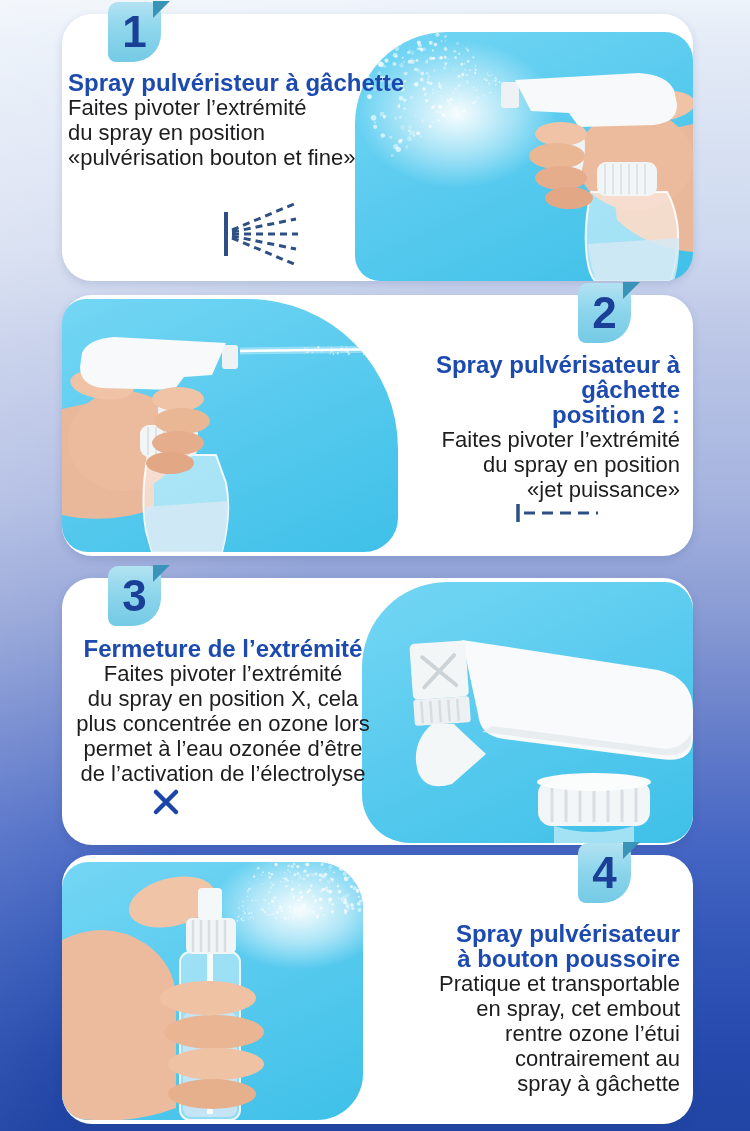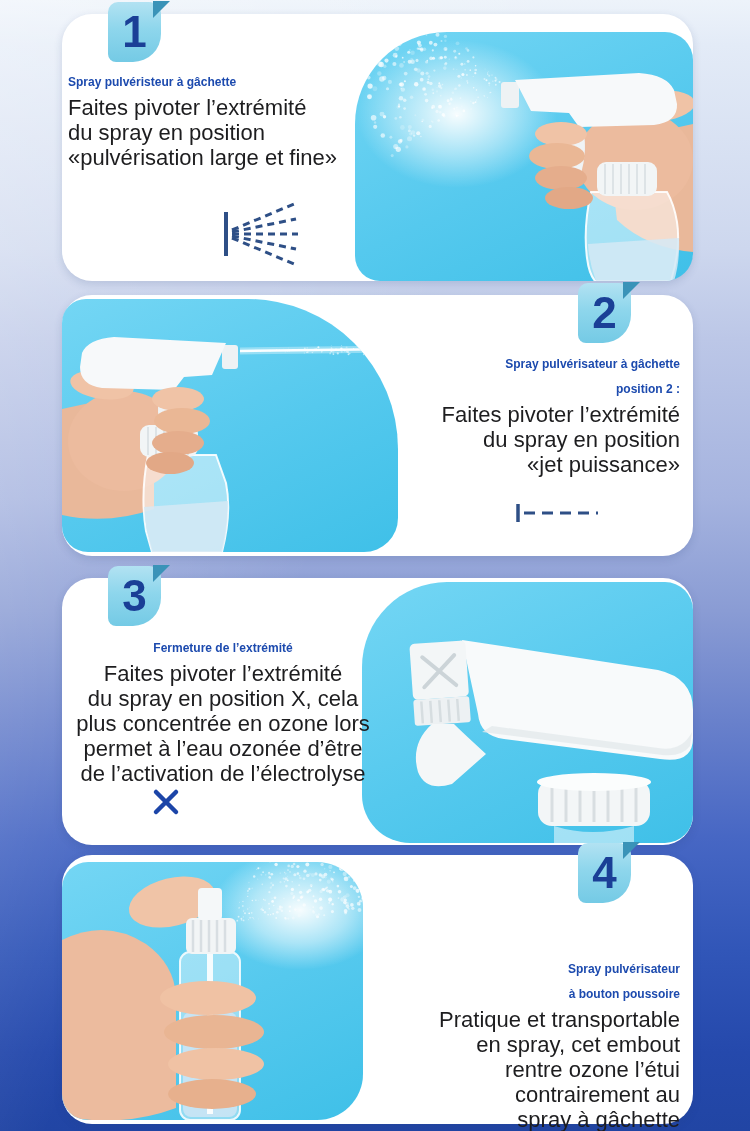--- a/index.html
+++ b/index.html
@@ -46,23 +46,23 @@
   .photo svg{display:block;width:100%;height:100%;}
   .p1{left:293px;top:18px;width:338px;height:249px;border-radius:92px 28px 28px 25px;}
   .p2{left:0;top:4px;width:336px;height:253px;border-radius:24px 150px 34px 26px;}
   .p3{left:300px;top:4px;width:331px;height:261px;border-radius:85px 28px 28px 48px;}
   .p4{left:0;top:7px;width:301px;height:258px;border-radius:26px 46px 46px 26px;}
 
   .text{position:absolute;z-index:3;}
   .t1{left:6px;top:56px;width:340px;text-align:left;}
   .t2{right:13px;top:57px;width:340px;text-align:right;}
   .t3{left:6px;top:58px;width:310px;text-align:center;}
-  .t4{right:13px;top:66px;width:310px;text-align:right;margin-top:36px;}
+  .t4{right:13px;top:66px;width:310px;text-align:right;}
   .title div{
-    font-size:12px;line-height:25px;font-weight:bold;color:#1c4aae;
+    font-size:24px;line-height:25px;font-weight:bold;color:#1c4aae;
   }
   .body div{
     font-size:22px;line-height:25px;color:#1d1d1f;
   }
   .icon{position:absolute;z-index:3;}
   .fan-icon{left:158px;top:184px;}
   .jet-icon{left:452px;top:208px;}
   .x-icon{left:90px;top:210px;}
 </style>
 </head>
@@ -373,21 +373,21 @@
         </g>
       </svg>
     </div>
     <div class="text t1">
       <div class="title">
         <div>Spray pulvéristeur à gâchette</div>
       </div>
       <div class="body">
         <div>Faites pivoter l’extrémité</div>
         <div>du spray en position</div>
-        <div>«pulvérisation large et fine»</div>
+        <div>«pulvérisation bouton et fine»</div>
       </div>
     </div>
     <svg class="icon fan-icon" width="80" height="72" viewBox="0 0 80 72">
       <line x1="6" y1="14" x2="6" y2="58" stroke="#2e4f86" stroke-width="4"></line>
       <g stroke="#2e4f86" stroke-width="3" stroke-dasharray="7 5">
         <line x1="12" y1="32" x2="74" y2="6"></line>
         <line x1="12" y1="34" x2="76" y2="21"></line>
         <line x1="12" y1="36" x2="78" y2="36"></line>
         <line x1="12" y1="38" x2="76" y2="51"></line>
         <line x1="12" y1="40" x2="74" y2="66"></line>

